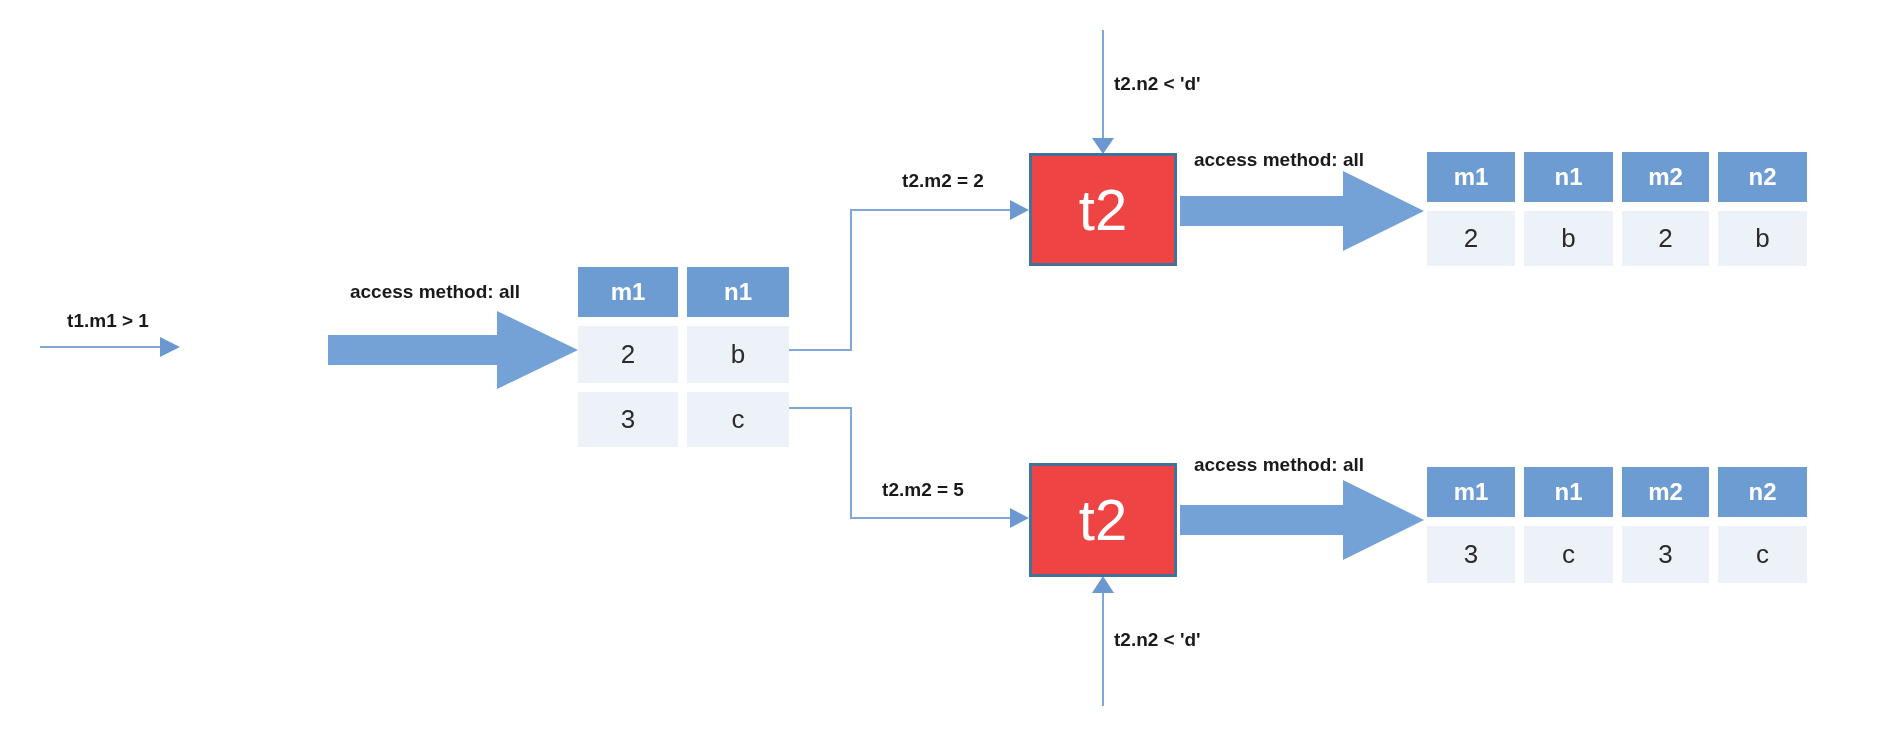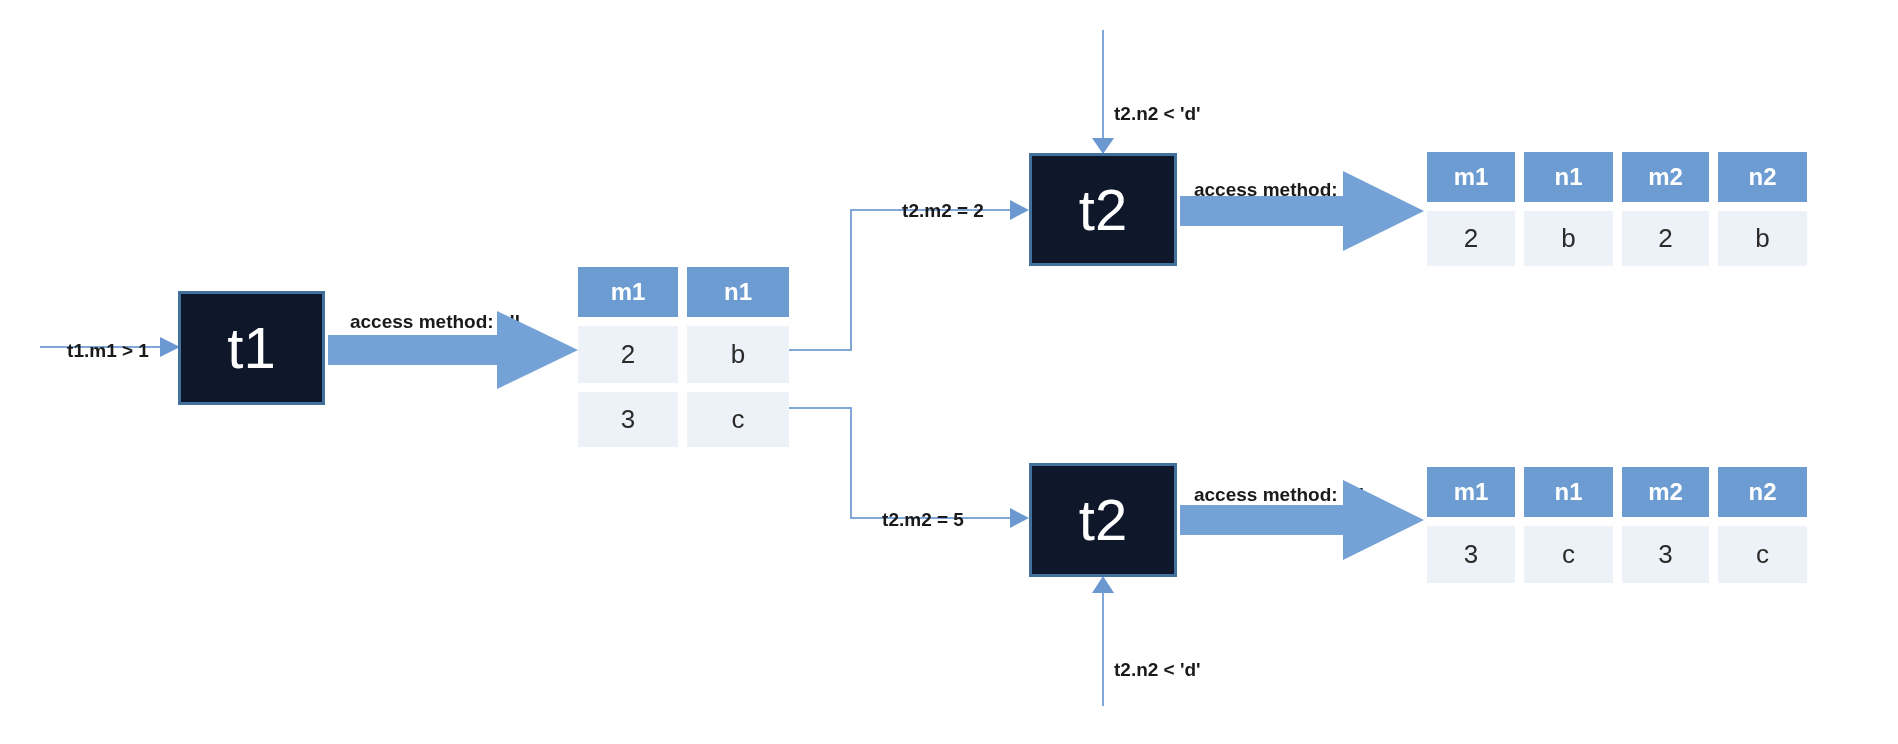--- a/index.html
+++ b/index.html
@@ -4,25 +4,25 @@
 <style>
   html,body { margin:0; padding:0; background:#ffffff; }
   .canvas {
     position:relative; width:1898px; height:744px; background:#ffffff;
     font-family:"Liberation Sans", sans-serif; overflow:hidden;
   }
   .connectors { position:absolute; left:0; top:0; width:1898px; height:744px; pointer-events:none; }
 
   .lbl {
     position:absolute; font-weight:bold; font-size:19px; color:#1a1a1a;
-    white-space:nowrap; text-align:center;margin-top:30px;
+    white-space:nowrap; text-align:center;
   }
   .node {
     position:absolute; box-sizing:border-box;
-    background:#0f172a; border:3px solid #41719C; color:#ffffff;
+    background:#ef4444; border:3px solid #41719C; color:#ffffff;
     display:flex; align-items:center; justify-content:center;
     font-size:58px; font-weight:400; line-height:1;
   }
   .tbl { position:absolute; display:grid; gap:9px; }
   .tbl .h {
     background:#6C9CD2; color:#ffffff; font-weight:bold; font-size:24px;
     display:flex; align-items:center; justify-content:center;
   }
   .tbl .c {
     background:#EDF1F8; color:#2b2b2b; font-size:26px;
@@ -72,21 +72,20 @@
   <div class="lbl" style="left:1114px; top:73px; text-align:left;">t2.n2 &lt; 'd'</div>
 
   <div class="lbl" style="left:1186px; top:149px; width:186px;">access method: all</div>
 
   <div class="lbl" style="left:856px; top:479px; width:134px;">t2.m2 = 5</div>
 
   <div class="lbl" style="left:1114px; top:629px; text-align:left;">t2.n2 &lt; 'd'</div>
 
   <div class="lbl" style="left:1186px; top:454px; width:186px;">access method: all</div>
 
-  <div class="node" style="left:178px; top:291px; width:147px; height:114px;">t1</div>
 
   <div class="node" style="left:1029px; top:153px; width:148px; height:113px;">t2</div>
 
   <div class="node" style="left:1029px; top:463px; width:148px; height:114px;">t2</div>
 
   <div class="fat" style="left:328px; top:311px; width:250px; height:78px;">
     <div class="body" style="left:0; top:24px; width:169px; height:30px;"></div>
     <div class="head" style="left:169px; top:0; border-width:39px 0 39px 81px;"></div>
   </div>
 

